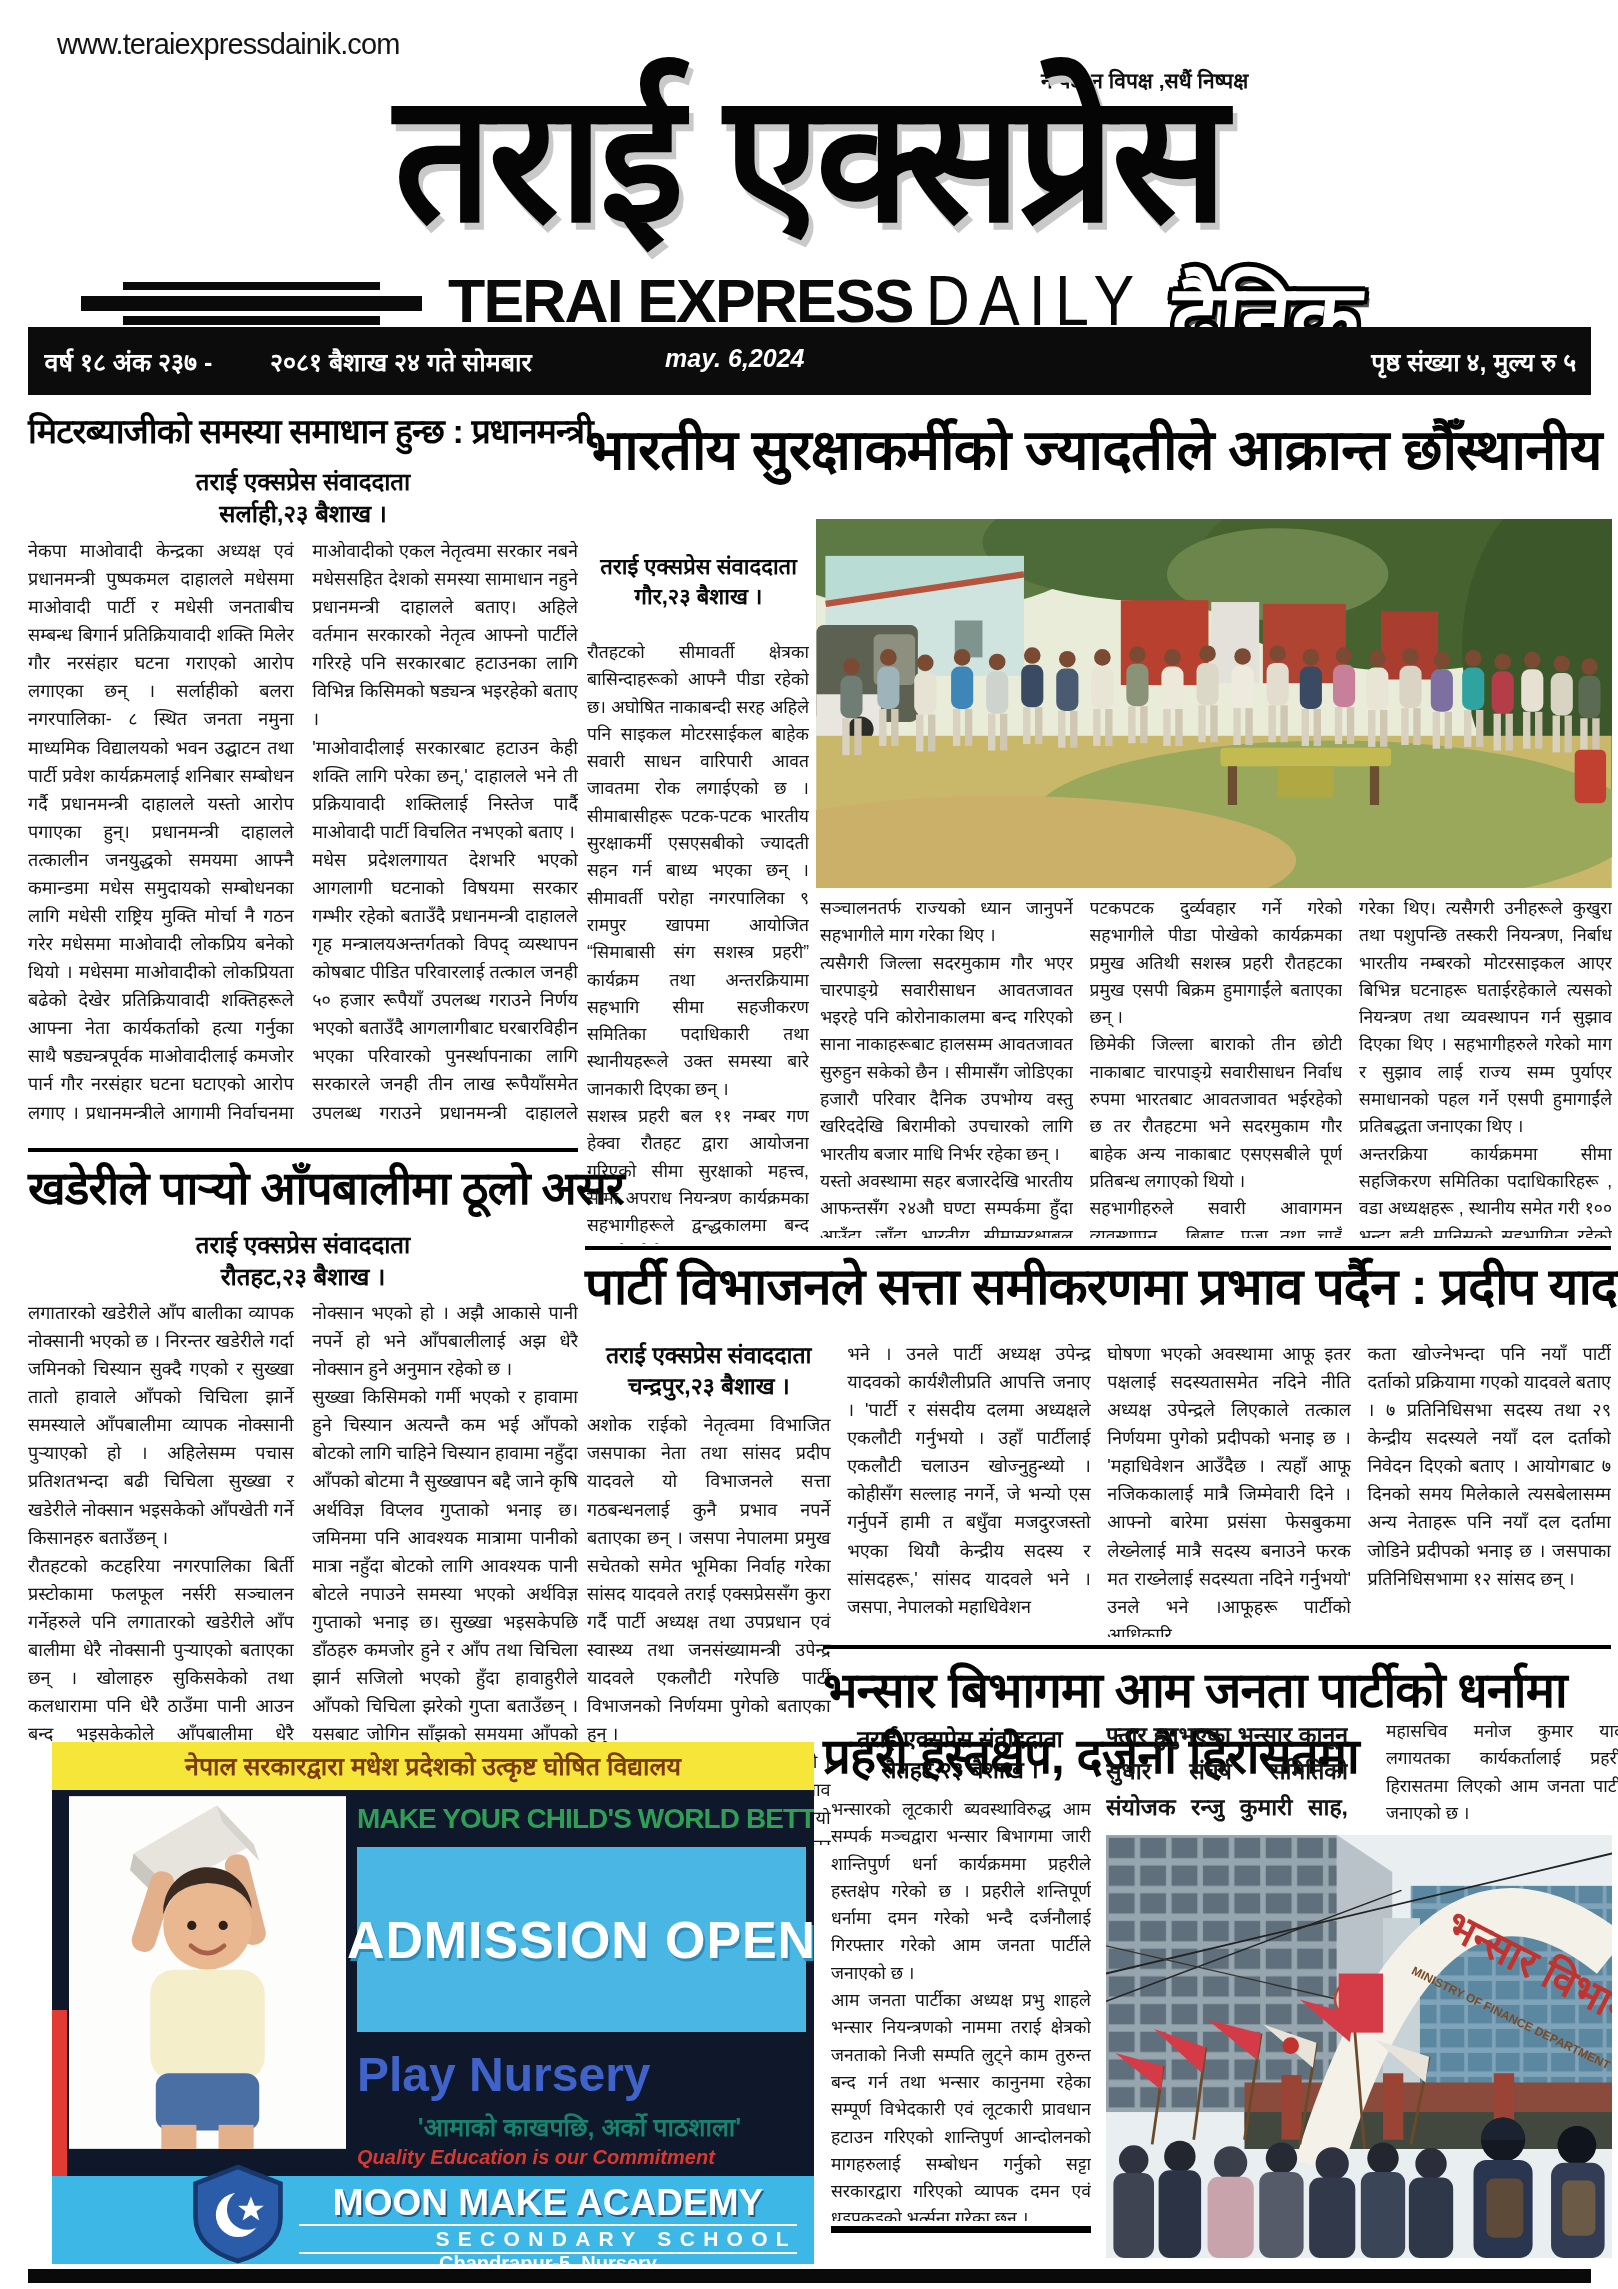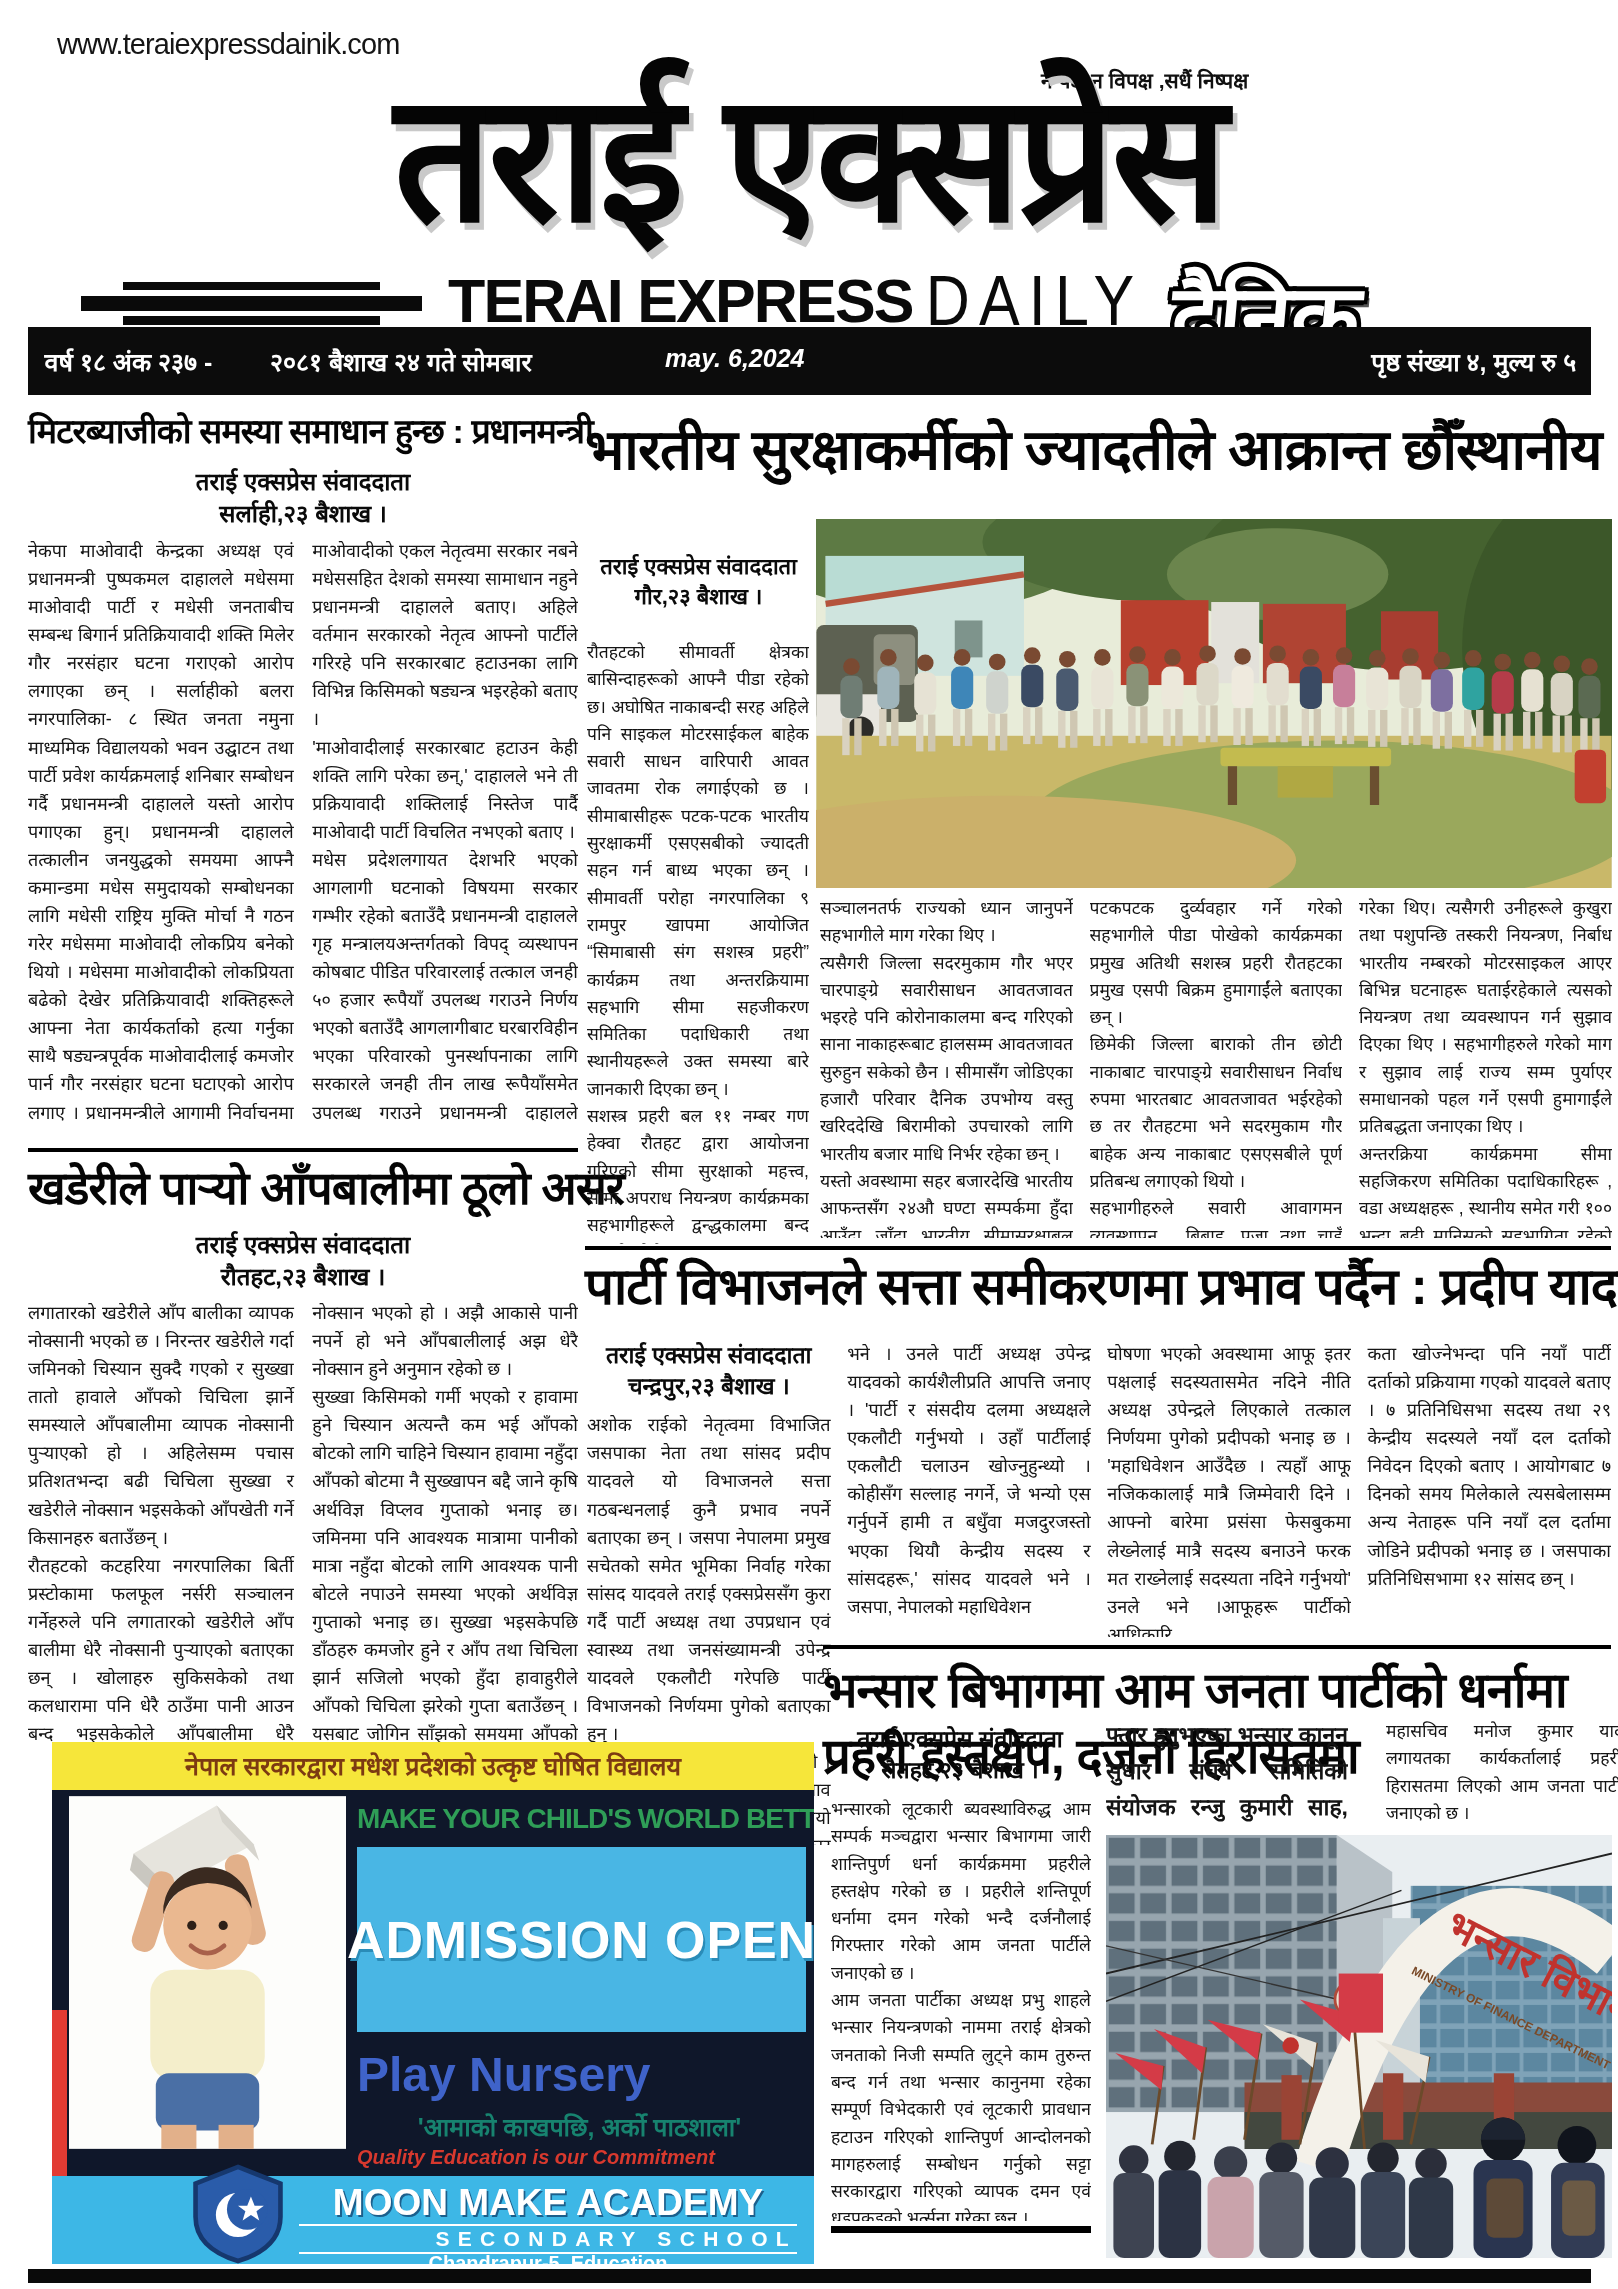--- a/index.html
+++ b/index.html
@@ -372,20 +372,20 @@
       <div class="ad-shield">
         <svg width="96" height="102" viewBox="0 0 104 110" xmlns="http://www.w3.org/2000/svg">
           <path d="M52 4 L98 22 V58 Q98 92 52 106 Q6 92 6 58 V22 Z" fill="#2a5caa" stroke="#16386e" stroke-width="5"></path>
           <circle cx="52" cy="56" r="24" fill="#fff"></circle>
           <circle cx="62" cy="50" r="22" fill="#2a5caa"></circle>
           <polygon points="66,36 70,46 80,46 72,52 75,62 66,56 57,62 60,52 52,46 62,46" fill="#fff"></polygon>
         </svg>
       </div>
       <div class="ad-school">MOON MAKE ACADEMY</div>
       <div class="ad-sec">SECONDARY SCHOOL</div>
-      <div class="ad-addr">Chandrapur-5, Education</div>
+      <div class="ad-addr">Chandrapur-5, Nursery</div>
     </div>
   </div>
 
   <div class="bottombar"></div>
 
 </div>
 
 
 </body></html>

